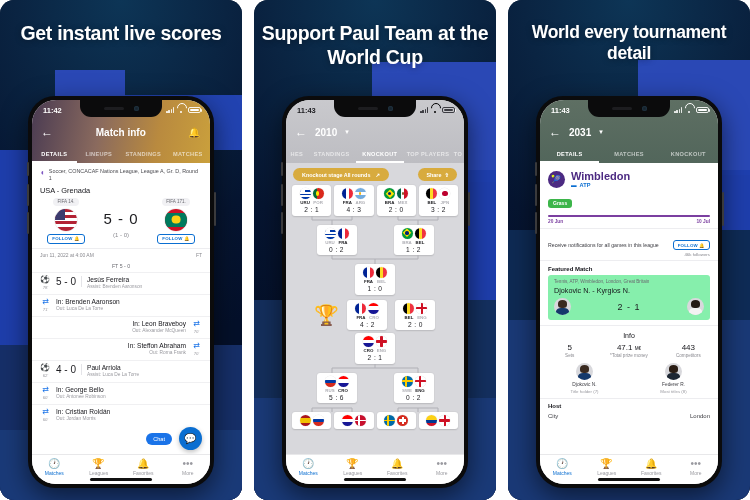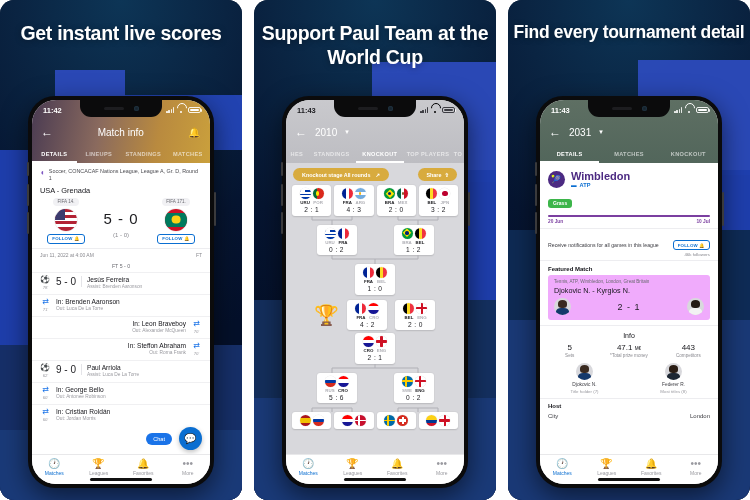--- a/index.html
+++ b/index.html
@@ -95,21 +95,21 @@
     clip-path: polygon(0 0, 100% 0, 100% 52%, 0 52%);
   }
   .wifi:after{ content:""; position:absolute; left:3px; bottom:0; width:2px;height:2px;background:#fff;border-radius:50%;}
   .batt { width:13px; height:6.5px; border:1px solid rgba(255,255,255,.9); border-radius:2px; position:relative; }
   .batt:after{content:"";position:absolute;right:-2.2px;top:1.7px;width:1.2px;height:2.6px;background:rgba(255,255,255,.9);border-radius:0 1px 1px 0;}
   .batt i{position:absolute;inset:.8px;background:#fff;border-radius:1px;}
 
   
   .navbar { height: 24px; display:flex; align-items:center; padding: 0 9px; gap:8px; position:relative; z-index:15;}
   .navbar .back { color:#fff; font-size:12px; line-height:1; }
-  .navbar .title { color:#fff; font-size:10px; font-weight:normal; flex:1; text-align:center; }
+  .navbar .title { color:#fff; font-size:10px; font-weight:bold; flex:1; text-align:center; }
   .navbar .title.left { text-align:left; flex:none; }
   .navbar .bell { color:#fff; font-size:10px; }
   .caret { font-size:7px; color:#fff; }
 
   .tabs {
     display:flex; align-items:stretch; height: 19px; position:relative; z-index:15;
   }
   .tabs .tab {
     flex:1; text-align:center; font-size:5.6px; font-weight:bold; letter-spacing:.35px;
     color: rgba(255,255,255,.62); display:flex; align-items:center; justify-content:center;
@@ -183,21 +183,21 @@
   .wimb-logo { width:17px; height:17px; border-radius:50%; background:#4c2a82; display:flex;align-items:center;justify-content:center;color:#fff;font-size:8px; }
   .wimb-name { font-size:11px; color:#4c2a82; font-weight:bold; }
   .wimb-sub { font-size:5.6px; color:#0a6ed1; font-weight:bold; display:flex; align-items:center; gap:3px;}
   .greenpill { margin:0 8px 4px; display:inline-block; background:#3cb54a; color:#fff; font-size:5px; font-weight:bold; border-radius:3px; padding:1.5px 5px;}
   .progbar { margin:3px 8px 2px; height:2px; background:#7b3fa0; border-radius:2px; }
   .daterow { display:flex; justify-content:space-between; padding:0 8px 4px; font-size:4.8px; color:#7b3fa0; font-weight:bold;}
   .notifrow { display:flex; align-items:center; justify-content:space-between; gap:6px; padding:4px 8px 3px; border-top:1px solid #ededf0; }
   .notifrow .t { font-size:5.2px; color:#3c3c42; }
   .followers { font-size:4.4px; color:#8a8a90; text-align:right; margin-top:1.5px;}
   .sec-title { font-size:6px; font-weight:bold; color:#15151a; padding:5px 8px 3px; border-top:1px solid #ededf0;}
-  .fcard { margin:0 8px; background:#f0abfc; border-radius:3px; padding:4px 6px 5px; }
+  .fcard { margin:0 8px; background:#86efac; border-radius:3px; padding:4px 6px 5px; }
   .fcard .meta { font-size:4.6px; color:#6a6a70; }
   .fcard .names { font-size:7.2px; color:#15151a; margin-top:2px;}
   .fcard .body { display:flex; align-items:center; justify-content:space-between; margin-top:3px; background:transparent;}
   .avatar { width:17px; height:17px; border-radius:50%; background:#d8d8dc; overflow:hidden; position:relative;}
   .fcard .sc { font-size:9px; color:#1c1c20; letter-spacing:1px;}
   .info-title { text-align:center; font-size:7px; color:#15151a; padding:6px 0 4px; border-top:1px solid #ededf0; margin-top:5px;}
   .stats { display:flex; }
   .stats .st { flex:1; text-align:center; }
   .stats .st .v { font-size:8px; color:#15151a; }
   .stats .st .v small { font-size:4.6px; }
@@ -387,21 +387,21 @@
                 <span class="ic ei" style="color:#1a73e8;">⇄</span>
                 <span class="mn">70'</span>
               </div>
           </div>
 
           <div class="ev">
             <div class="gut">
                 <span class="ic ei" style="color:#2aa84a;">⚽</span>
                 <span class="mn">62'</span>
               </div>
-            <div class="sc2">9 - 0</div>
+            <div class="sc2">4 - 0</div>
             <div class="bd">
                 <div class="tx1">Paul Arriola</div>
                 <div class="tx2">Assist: Luca De La Torre</div>
               </div>
           </div>
 
           <div class="ev">
             <div class="gut">
                 <span class="ic ei" style="color:#1a73e8;">⇄</span>
                 <span class="mn">60'</span>
@@ -740,21 +740,21 @@
     </div>
   </div>
 
   <div class="panel">
     <div class="bg">
       <div class="blk" style="left:130px;top:60px;width:115px;height:115px;background:#2b49b8;"></div>
       <div class="blk" style="left:188px;top:170px;width:60px;height:150px;background:#1f3fae;"></div>
       <div class="blk" style="left:0;top:230px;width:242px;height:100px;background:#0e2b54;"></div>
       <div class="blk" style="left:0;top:320px;width:242px;height:185px;background:#1b3a78;"></div>
     </div>
-    <div class="headline small">Find every tournament detail</div>
+    <div class="headline small">World every tournament detail</div>
 
     <div class="phone">
       <div class="btn-l a"></div>
         <div class="btn-l b"></div>
         <div class="btn-l c"></div>
         <div class="btn-r"></div>
       <div class="screen">
         <div class="notch">
             <span class="spk"></span>
             <span class="cam"></span>

